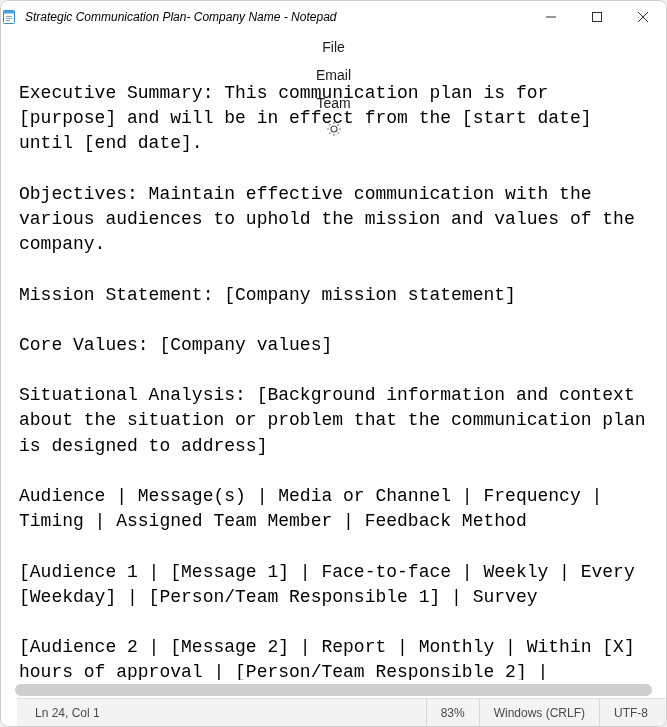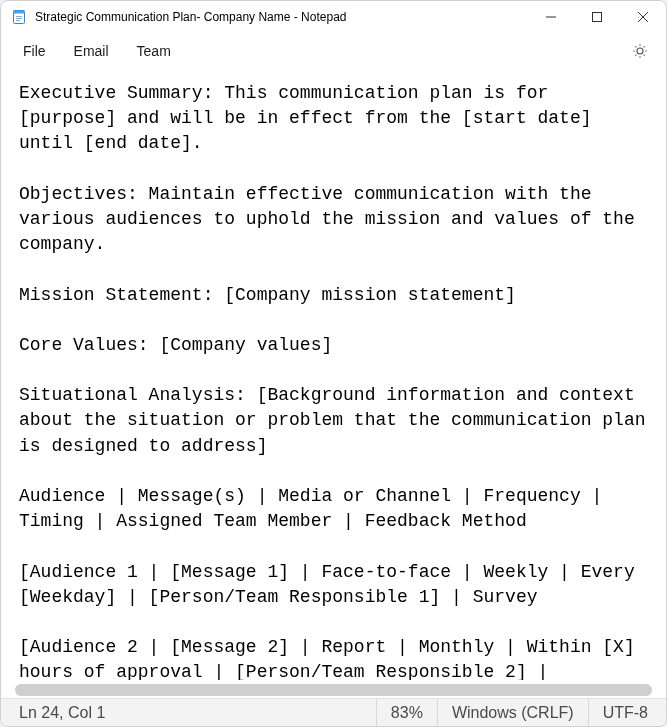--- a/index.html
+++ b/index.html
@@ -22,22 +22,23 @@
       border-radius: 8px;
       display: flex;
       flex-direction: column;
       overflow: hidden;
     }
     .titlebar {
       height: 32px;
       background: #ffffff;
       display: flex;
       align-items: center;
-      padding-left: 10px;
+      padding-left: 0;
       border-bottom: none;
+      font-style: italic;
     }
     .titlebar .app-icon {
       width: 16px;
       height: 16px;
       margin-right: 8px;
       display: flex;
       align-items: center;
       justify-content: center;
     }
     .titlebar .title {
@@ -55,20 +56,21 @@
       display: flex;
       align-items: center;
       justify-content: center;
       color: #303030;
     }
     .menubar {
       height: 36px;
       display: flex;
       align-items: center;
       padding: 0 8px;
+      flex-direction: column;
     }
     .menubar .menu-item {
       font-size: 14px;
       color: #1b1b1b;
       padding: 6px 14px;
       border-radius: 4px;
     }
     .menubar .spacer {
       flex: 1;
     }
@@ -107,23 +109,24 @@
       width: 100%;
       background: #cfcfcf;
       border-radius: 6px;
     }
     .statusbar {
       height: 28px;
       background: #f3f3f3;
       border-top: 1px solid #e1e1e1;
       display: flex;
       align-items: center;
-      font-size: 16px;
+      font-size: 12px;
       color: #4a4a4a;
       padding: 0 4px;
+      margin-left: 16px;
     }
     .statusbar .cell {
       padding: 0 14px;
       border-left: 1px solid #d8d8d8;
       height: 100%;
       display: flex;
       align-items: center;
     }
     .statusbar .cell.first {
       border-left: none;

